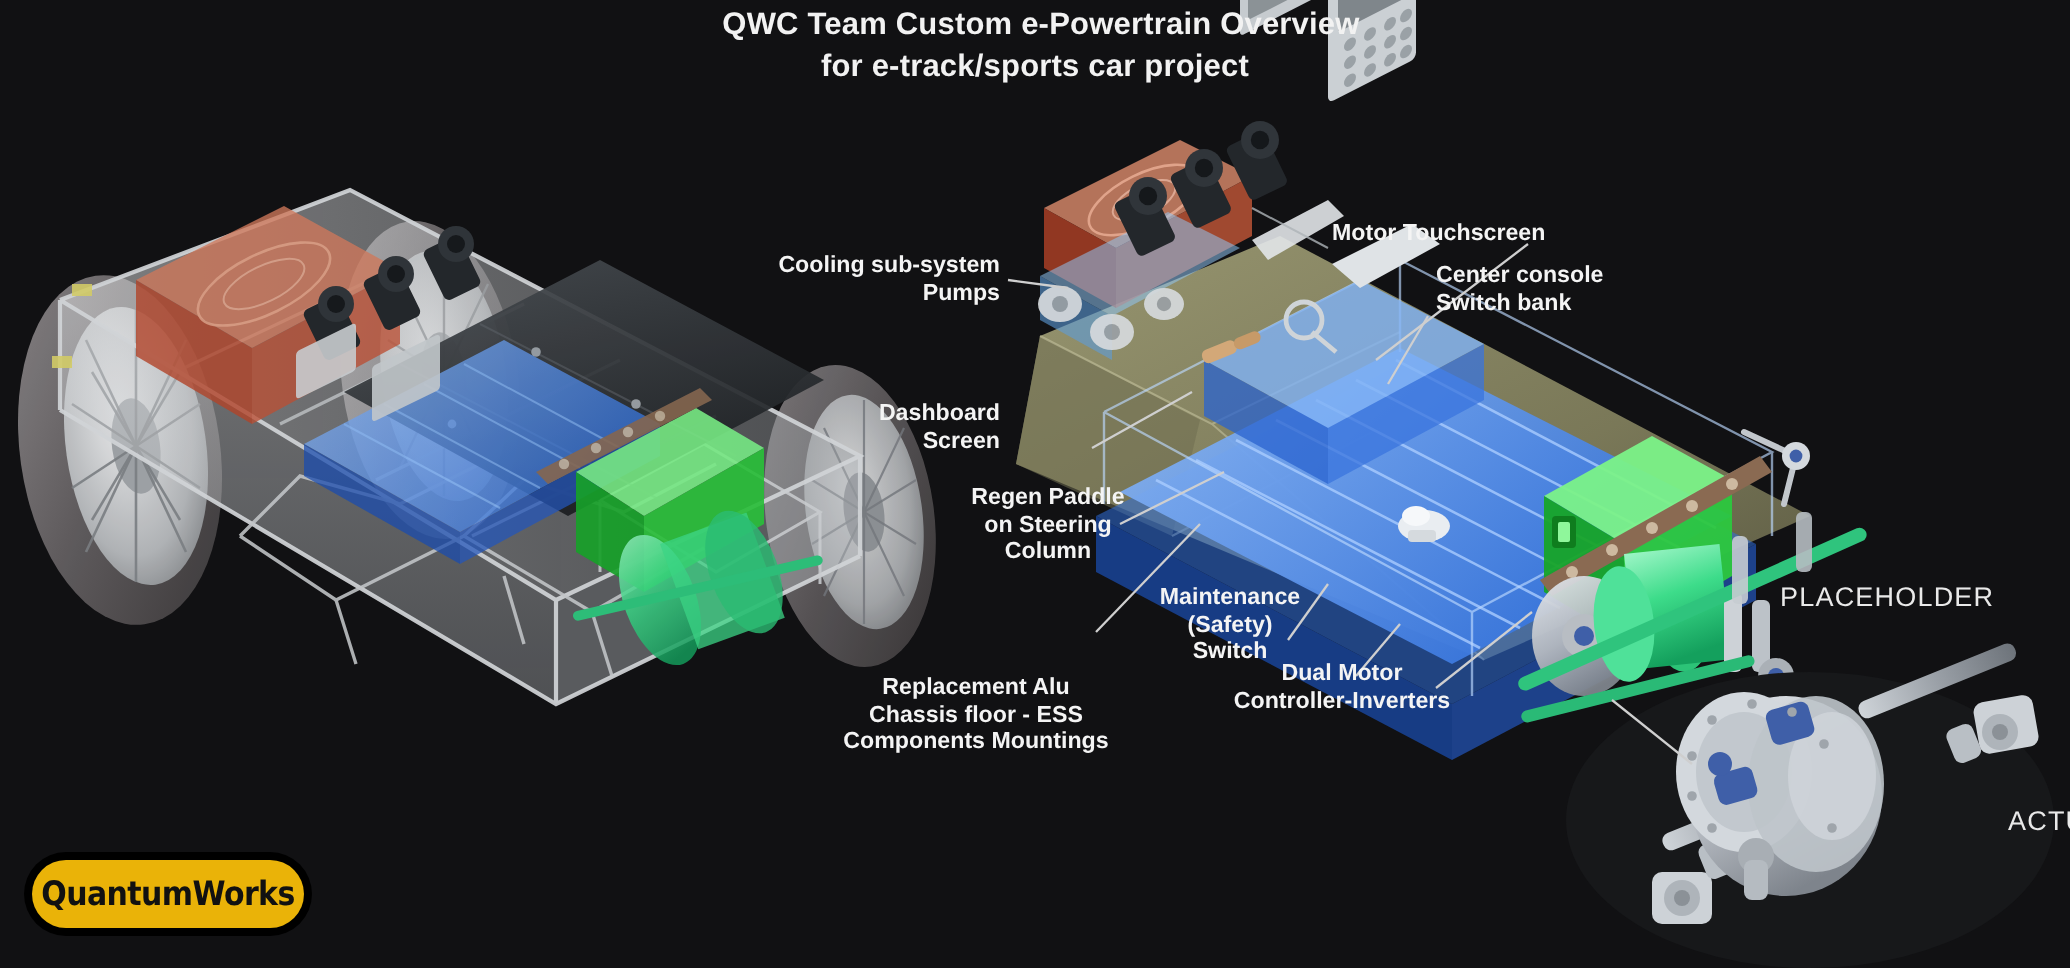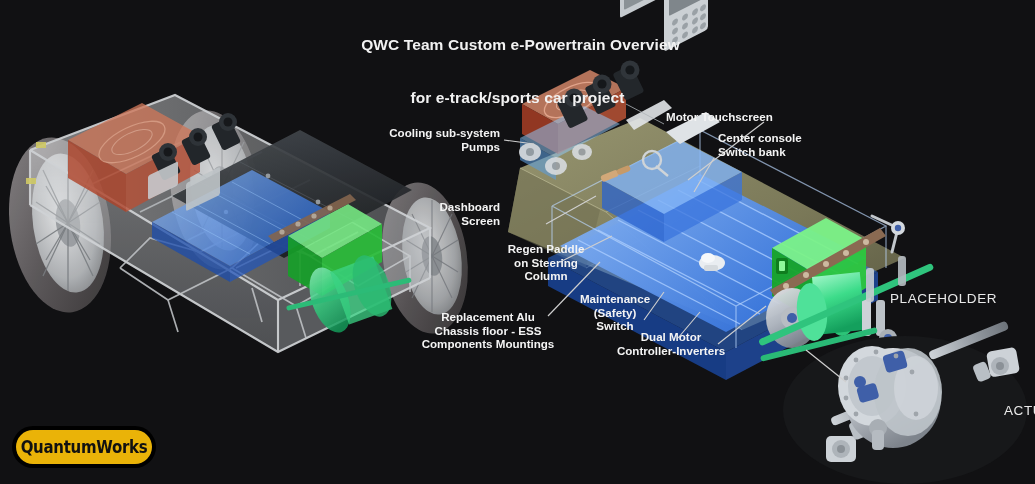--- a/index.html
+++ b/index.html
@@ -6,21 +6,21 @@
   html,body{margin:0;padding:0;background:#000;}
   body{font-family:"Liberation Sans", sans-serif;}
   #stage{
     position:relative;width:1035px;height:484px;
     background:#111113;overflow:hidden;
   }
   
   .title-block{position:absolute;left:0;top:2px;width:1035px;text-align:center;
     pointer-events:none;}
   .title-line{color:#f2f2f2;font-weight:bold;font-size:15.5px;letter-spacing:.1px;
-    line-height:21px;white-space:nowrap;margin-top:32px;}
+    line-height:21px;white-space:nowrap;}
   .title-line.l1{padding-left:6px;}
   .title-line.l2{padding-left:0px;}
 
   
   .callout{position:absolute;color:#f4f4f4;font-weight:bold;font-size:11.6px;
     line-height:13.6px;white-space:pre-line;pointer-events:none;}
   .callout.r{text-align:right;}
   .callout.c{text-align:center;}
   .callout.l{text-align:left;}
   .plain{position:absolute;color:#e9e9e9;font-weight:normal;font-size:13.5px;
@@ -510,25 +510,25 @@
     <div class="title-line l1">QWC Team Custom e-Powertrain Overview</div>
     <div class="title-line l2">for e-track/sports car project</div>
   </div>
 
   <div class="callout r" style="left:315px;top:126px;width:185px;">Cooling sub-system
 Pumps</div>
 
   <div class="callout r" style="left:380px;top:200px;width:120px;">Dashboard
 Screen</div>
 
-  <div class="callout c" style="left:484px;top:242px;width:124px;">Regen Paddle
+  <div class="callout c" style="left:462px;top:242px;width:124px;">Regen Paddle
 on Steering
 Column</div>
 
-  <div class="callout c" style="left:388px;top:310px;width:200px;">Replacement Alu
+  <div class="callout c" style="left:388px;top:337px;width:200px;">Replacement Alu
 Chassis floor - ESS
 Components Mountings</div>
 
   <div class="callout c" style="left:560px;top:292px;width:110px;text-align:center;">Maintenance
 (Safety)
 Switch</div>
 
   <div class="callout l" style="left:666px;top:110px;width:170px;">Motor Touchscreen</div>
 
   <div class="callout l" style="left:718px;top:131px;width:160px;">Center console

